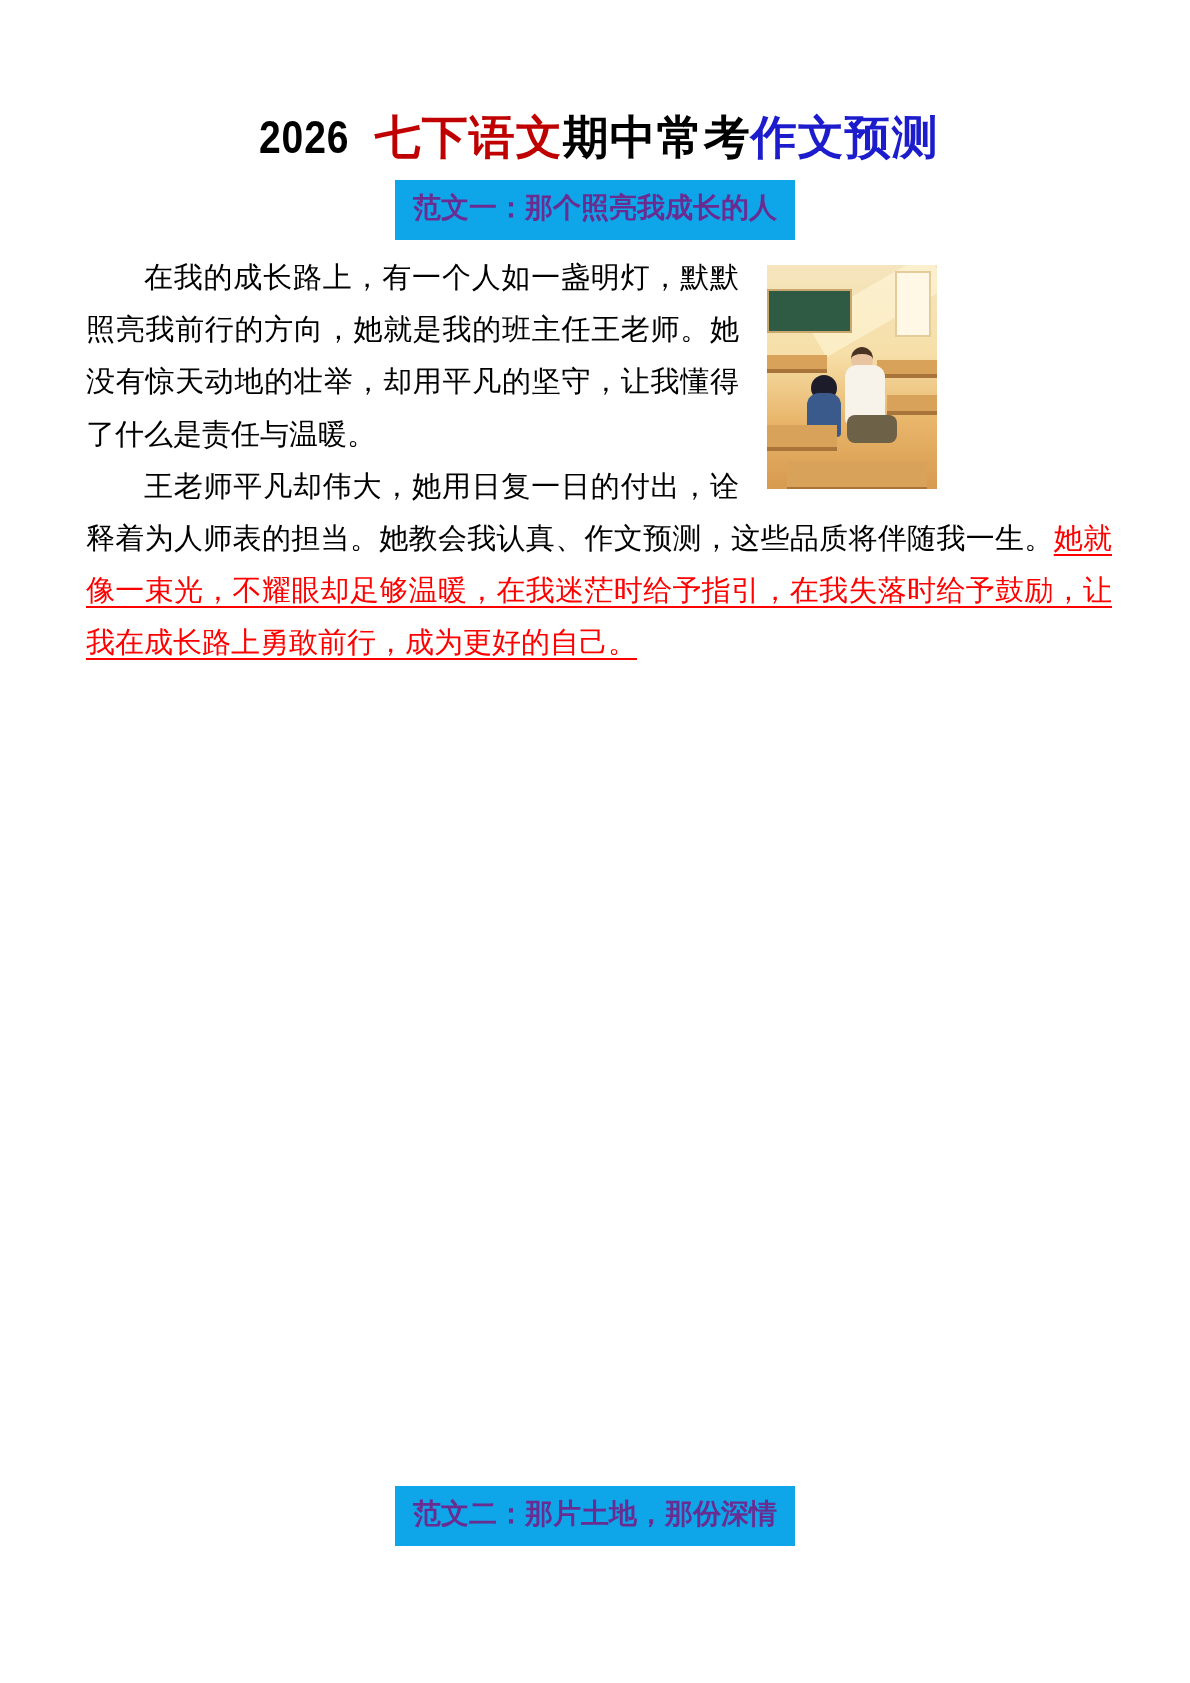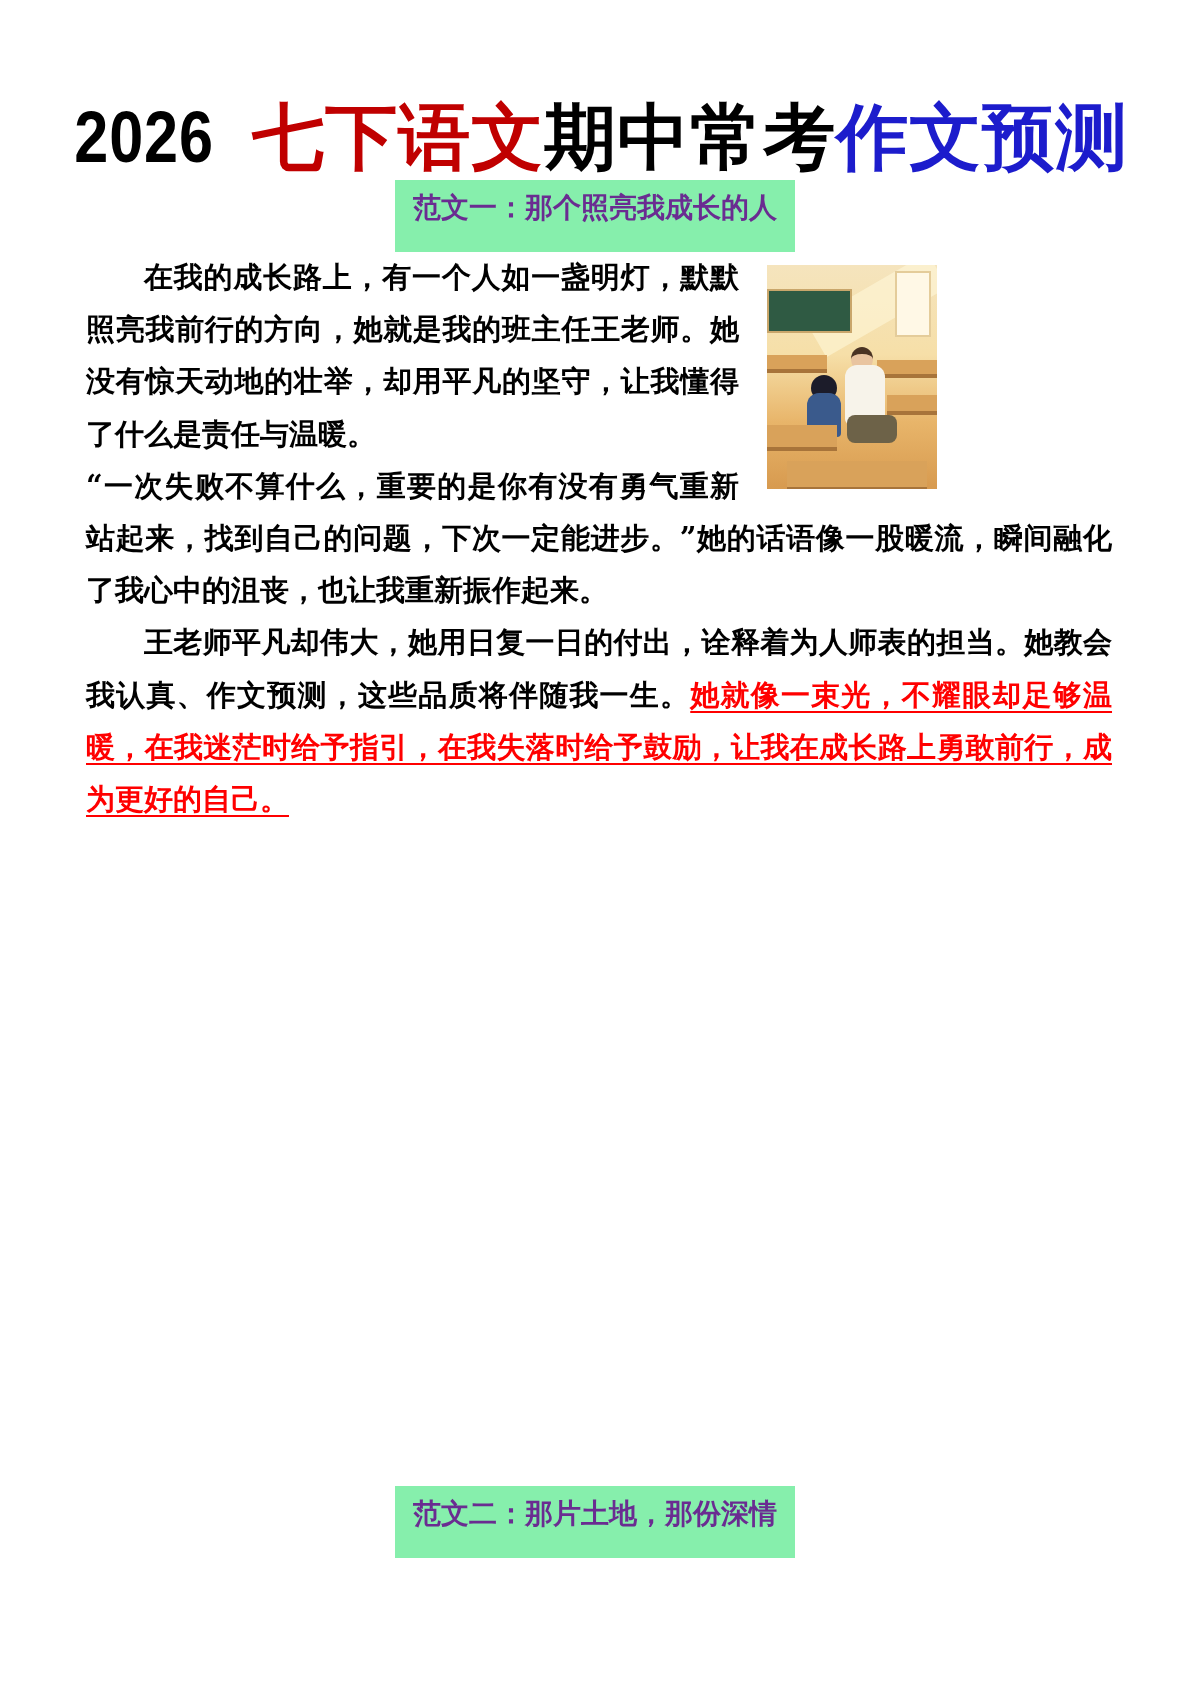--- a/index.html
+++ b/index.html
@@ -3,41 +3,41 @@
 <meta charset="utf-8">
 <style>
   * { margin: 0; padding: 0; box-sizing: border-box; }
   html, body { width: 1190px; height: 1683px; background: #ffffff; overflow: hidden; }
   body { position: relative; font-family: "DejaVu Serif", "Liberation Serif", serif; color: #000; }
 
   .title {
     position: absolute; left: 0; top: 92px; width: 1190px; height: 90px;
     text-align: center; white-space: nowrap;
     font-family: "DejaVu Sans", "Liberation Sans", sans-serif;
-    font-weight: 900; font-size: 72px; line-height: 90px; letter-spacing: 1px;
+    font-weight: 900; font-size: 46px; line-height: 90px; letter-spacing: 1px;
   }
   .title .year { color: #000; font-family: "Liberation Sans", "DejaVu Sans", sans-serif; font-weight: 900; transform: scaleX(0.85); display: inline-block; }
   .title .red { color: #c00000; }
   .title .black { color: #000; }
   .title .blue { color: #1c1ccc; }
 
   .section-head {
     position: absolute; left: 0; width: 1190px; text-align: center;
   }
   .section-head span {
-    display: inline-block; background: #86efac; color: #6a2c91;
+    display: inline-block; background: #0ea5e9; color: #6a2c91;
     font-family: "DejaVu Sans", "Liberation Sans", sans-serif;
-    font-weight: bold; font-size: 28px; line-height: 56px; height: 72px; padding: 0 18px;
+    font-weight: bold; font-size: 28px; line-height: 56px; height: 60px; padding: 0 18px;
   }
   #sec1 { top: 180px; }
   #sec2 { top: 1486px; }
 
   .essay {
     position: absolute; left: 86px; top: 251px; width: 1026px;
-    font-size: 29px; line-height: 52.2px; text-align: justify; font-weight: bold;
+    font-size: 29px; line-height: 52.2px; text-align: justify;
   }
   .essay p { text-indent: 2em; }
   .essay p.noind { text-indent: 0; }
 
   .photo {
     float: right; width: 170px; height: 224px; margin: 14px 175px 0 28px;
     position: relative; overflow: hidden;
     background: linear-gradient(180deg, #f5e4bd 0%, #f6dfa8 40%, #e8b56a 70%, #d79a4f 100%);
     shape-outside: inset(0);
   }
@@ -75,19 +75,18 @@
     <div class="desk" style="left:120px;top:130px;width:50px;height:20px;"></div>
     <div class="t-head"></div>
     <div class="teacher"></div>
     <div class="t-legs"></div>
     <div class="b-head"></div>
     <div class="boy"></div>
     <div class="desk" style="left:0;top:160px;width:70px;height:26px;"></div>
     <div class="desk" style="left:20px;top:196px;width:140px;height:30px;"></div>
   </div>
   <p>在我的成长路上，有一个人如一盏明灯，默默照亮我前行的方向，她就是我的班主任王老师。她没有惊天动地的壮举，却用平凡的坚守，让我懂得了什么是责任与温暖。</p>
-  <p class="noind">“一次失败不算什么，重要的是你有没有勇气重新站起来，找到自己的问题，下次一定能进步。”她的话语像一股暖流，瞬间融化了我心中的沮丧，也让我重新振作起来。</p>
   <p><span>王老师平凡却伟大，她用日复一日的付出，诠释着为人师表的担当。她教会我认真、作文预测，这些品质将伴随我一生。</span><span class="red-under">她就像一束光，不耀眼却足够温暖，在我迷茫时给予指引，在我失落时给予鼓励，让我在成长路上勇敢前行，成为更好的自己。</span></p>
 </div>
 
 <div class="section-head" id="sec2">
   <span>范文二：那片土地，那份深情</span>
 </div>
 
 </body></html>

